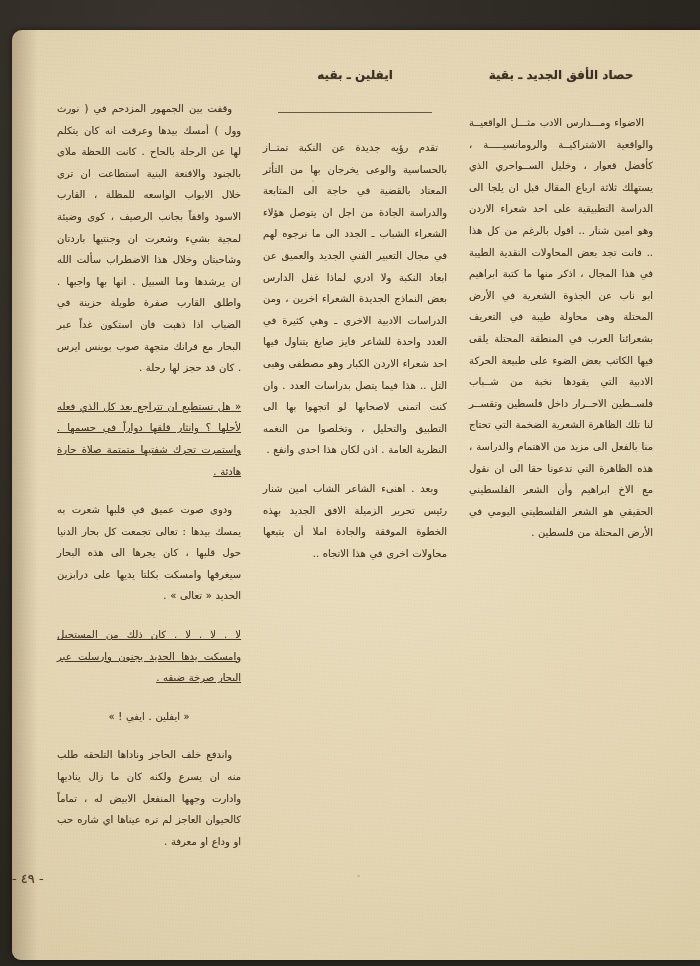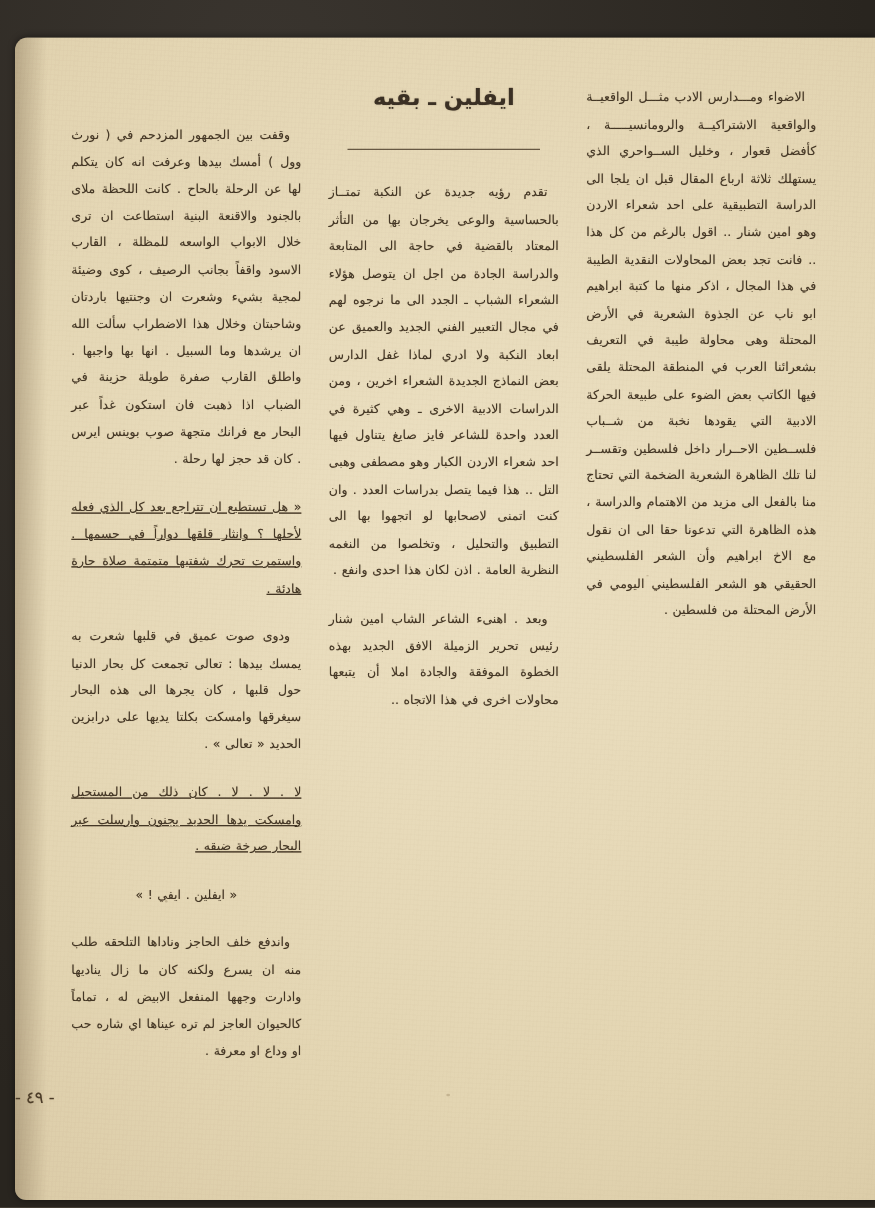--- a/index.html
+++ b/index.html
@@ -82,21 +82,21 @@
   }
   .column {
     position: relative;
     width: 33.33%;
     padding: 0 11px;
     box-sizing: border-box;
   }
 
   .col-header {
     text-align: center;
-    font-size: 18px;
+    font-size: 12px;
     font-weight: bold;
     color: #3b3024;
     letter-spacing: 0.3px;
     margin: 0 0 30px 0;
     white-space: nowrap;
     text-shadow: 0 0 1px rgba(70,55,35,0.55);
   }
   .col-header.spacer {
     visibility: hidden;
   }
@@ -152,20 +152,21 @@
 
 <div id="scan-backdrop">
 
   <div id="paper">
 
     <div id="page-content">
 
       <div id="columns">
 
         <div class="column">
+          <div class="col-header">حصاد الأفق الجديد ـ بقية</div>
           <p class="para">الاضواء ومـــدارس الادب مثـــل الواقعيــة والواقعية الاشتراكيــة والرومانسيـــــة ، كأفضل قعوار ، وخليل الســواحري الذي يستهلك ثلاثة ارباع المقال قبل ان يلجا الى الدراسة التطبيقية على احد شعراء الاردن وهو امين شنار .. اقول بالرغم من كل هذا .. فانت تجد بعض المحاولات النقدية الطيبة في هذا المجال ، اذكر منها ما كتبة ابراهيم ابو ناب عن الجذوة الشعرية في الأرض المحتلة وهى محاولة طيبة في التعريف بشعرائنا العرب في المنطقة المحتلة يلقى فيها الكاتب بعض الضوء على طبيعة الحركة الادبية التي يقودها نخبة من شــباب فلســطين الاحــرار داخل فلسطين وتقســر لنا تلك الظاهرة الشعرية الضخمة التي تحتاج منا بالفعل الى مزيد من الاهتمام والدراسة ، هذه الظاهرة التي تدعونا حقا الى ان نقول مع الاخ ابراهيم وأن الشعر الفلسطيني الحقيقي هو الشعر الفلسطيني اليومي في الأرض المحتلة من فلسطين .</p>
         </div>
 
         <div class="column">
           <div class="col-header">ايفلين ـ بقيه</div>
           <hr class="divider">
           <p class="para">تقدم رؤيه جديدة عن النكبة تمتــاز بالحساسية والوعى يخرجان بها من التأثر المعتاد بالقضية في حاجة الى المتابعة والدراسة الجادة من اجل ان يتوصل هؤلاء الشعراء الشباب ـ الجدد الى ما نرجوه لهم في مجال التعبير الفني الجديد والعميق عن ابعاد النكبة ولا ادري لماذا غفل الدارس بعض النماذج الجديدة الشعراء اخرين ، ومن الدراسات الادبية الاخرى ـ وهي كثيرة في العدد واحدة للشاعر فايز صايغ يتناول فيها احد شعراء الاردن الكبار وهو مصطفى وهبى التل .. هذا فيما يتصل بدراسات العدد . وان كنت اتمنى لاصحابها لو اتجهوا بها الى التطبيق والتحليل ، وتخلصوا من النغمه النظرية العامة . اذن لكان هذا احدى وانفع .</p>
           <p class="para last">وبعد . اهنىء الشاعر الشاب امين شنار رئيس تحرير الزميلة الافق الجديد بهذه الخطوة الموفقة والجادة املا أن يتبعها محاولات اخرى في هذا الاتجاه ..</p>
         </div>
 

